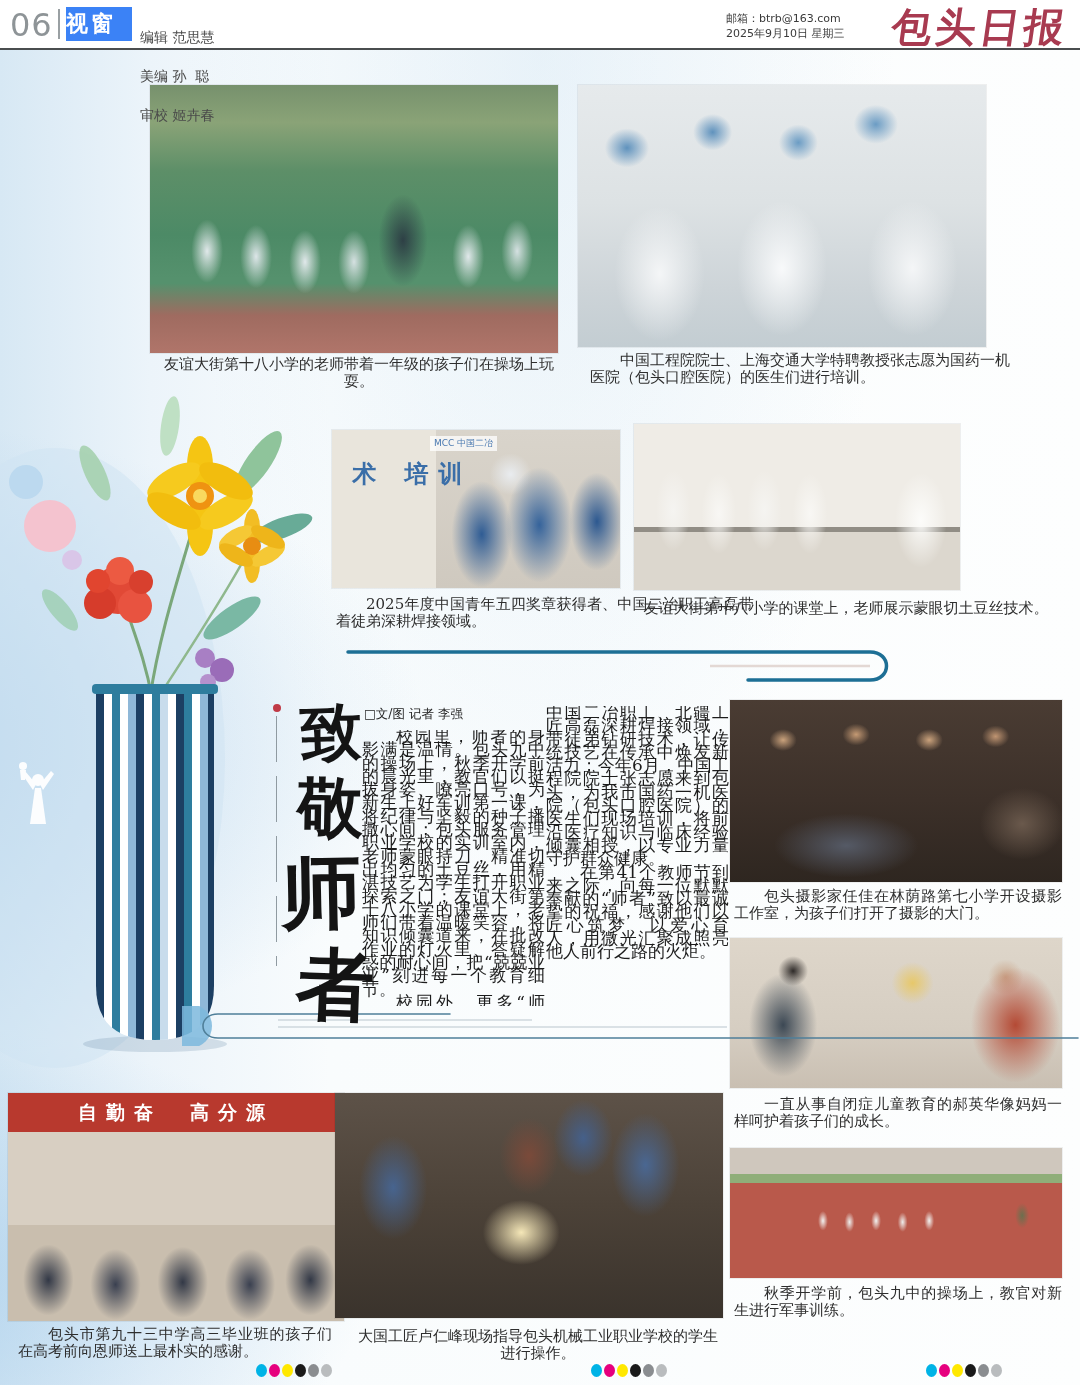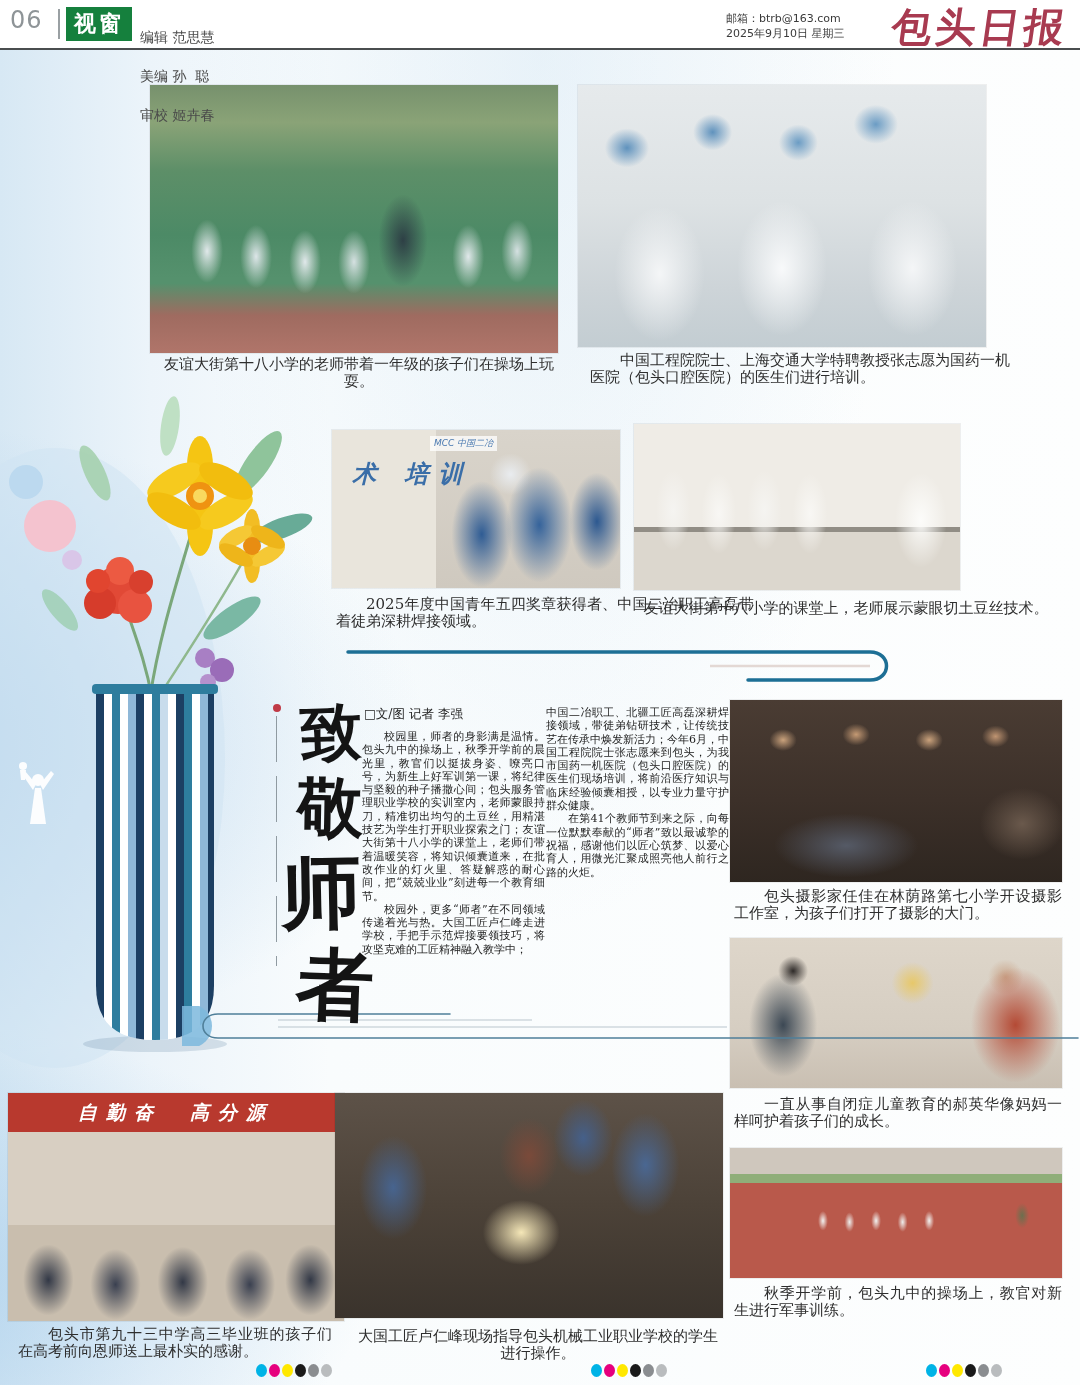--- a/index.html
+++ b/index.html
@@ -8,30 +8,30 @@
   
   .bg-wash{position:absolute;left:0;top:48px;right:0;bottom:0;
     background:
       radial-gradient(900px 520px at -12% 52%, rgba(148,192,228,.55), rgba(148,192,228,0) 62%),
       radial-gradient(760px 420px at -8% 92%, rgba(150,196,232,.5), rgba(150,196,232,0) 60%),
       radial-gradient(60% 120% at 50% 0%, rgba(198,222,240,.35), rgba(198,222,240,0) 55%),
       linear-gradient(90deg,#d7e8f4 0,#ecf4fa 150px,#f9fcfd 330px,#fdfefe 100%);}
   
   .header{position:absolute;left:0;top:0;width:1080px;height:48px;background:#ffffff;
           border-bottom:2px solid #4a4d4f;z-index:30;}
-  .page-num{position:absolute;left:10px;top:6px;font-size:24px;color:#8e9497;letter-spacing:1px;}
+  .page-num{position:absolute;left:10px;top:6px;font-size:32px;color:#8e9497;letter-spacing:1px;}
   .hdr-sep{position:absolute;left:58px;top:9px;width:2px;height:30px;background:#9aa0a3;}
-  .section-box{position:absolute;left:66px;top:7px;width:66px;height:34px;background:#15803d;
-          color:#fff;font-size:22px;font-weight:bold;text-align:center;line-height:34px;letter-spacing:3px;}
+  .section-box{position:absolute;left:66px;top:7px;width:66px;height:34px;background:#3b82f6;
+          color:#fff;font-size:22px;font-weight:bold;text-align:left;line-height:34px;letter-spacing:3px;}
   .credits{position:absolute;left:140px;top:5px;font-size:14px;color:#4a4a4a;line-height:13px;white-space:pre;}
   .hdr-right{position:absolute;left:726px;top:11px;font-size:11px;color:#3a3a3a;line-height:15px;}
   .masthead{position:absolute;right:12px;top:0px;font-size:40px;font-weight:bold;color:#a83a50;
           font-family:"DejaVu Serif","Liberation Serif",serif;transform:skewX(-8deg);letter-spacing:4px;}
   
-  .photo{position:absolute;overflow:hidden;box-shadow:0 0 0 1px rgba(0,0,0,.06);font-style:italic;}
+  .photo{position:absolute;overflow:hidden;box-shadow:0 0 0 1px rgba(0,0,0,.06);}
   .ph1{left:150px;top:85px;width:408px;height:268px;background:
       radial-gradient(34px 64px at 62% 58%, rgba(35,38,58,.75), transparent 72%),
       radial-gradient(22px 44px at 14% 62%, rgba(240,242,248,.9), transparent 72%),
       radial-gradient(22px 44px at 26% 64%, rgba(236,239,246,.9), transparent 72%),
       radial-gradient(22px 44px at 38% 66%, rgba(240,242,248,.9), transparent 72%),
       radial-gradient(22px 44px at 50% 66%, rgba(236,239,246,.85), transparent 72%),
       radial-gradient(22px 44px at 78% 64%, rgba(240,242,248,.9), transparent 72%),
       radial-gradient(22px 44px at 90% 62%, rgba(236,239,246,.85), transparent 72%),
       linear-gradient(180deg,#77916d 0%,#8aa377 14%,#5d8f68 32%,#4c8a66 56%,#55916d 72%,#55916d 74%,#9f6b60 86%,#b0756a 100%);}
   .ph2{left:578px;top:85px;width:408px;height:262px;background:
@@ -118,21 +118,21 @@
   .title-deco-line{position:absolute;left:276px;top:716px;width:1px;height:250px;z-index:8;
       background:repeating-linear-gradient(180deg,#8f9aa1 0 46px, transparent 46px 60px);}
   .tchar{position:absolute;z-index:8;color:#141414;font-weight:900;
       font-family:"DejaVu Serif","Liberation Serif",serif;line-height:1;}
   .t1{left:300px;top:702px;font-size:62px;transform:rotate(-2deg);}
   .t2{left:297px;top:774px;font-size:66px;transform:rotate(1deg);}
   .t3{left:281px;top:852px;font-size:80px;transform:rotate(-1deg);}
   .t4{left:296px;top:946px;font-size:78px;transform:rotate(2deg);}
   .byline{position:absolute;left:364px;top:706px;font-size:12.5px;color:#1e1e1e;z-index:7;
       font-family:"DejaVu Serif","Liberation Serif",serif;}
-  .col{position:absolute;width:183px;font-size:11px;line-height:13.3px;text-align:justify;color:#1c1c1c;
+  .col{position:absolute;width:183px;font-size:17px;line-height:13.3px;text-align:justify;color:#1c1c1c;
       z-index:7;font-family:"DejaVu Serif","Liberation Serif",serif;overflow:hidden;}
   .col1{left:362px;top:730px;height:276px;}
   .col2{left:546px;top:706px;height:300px;}
   .col p{margin:0;text-indent:2em;}
   .col p.cont{text-indent:0;}
   
   .divider{position:absolute;z-index:5;}
   
   .flowers{position:absolute;left:0;top:378px;width:340px;height:700px;z-index:4;}
   

